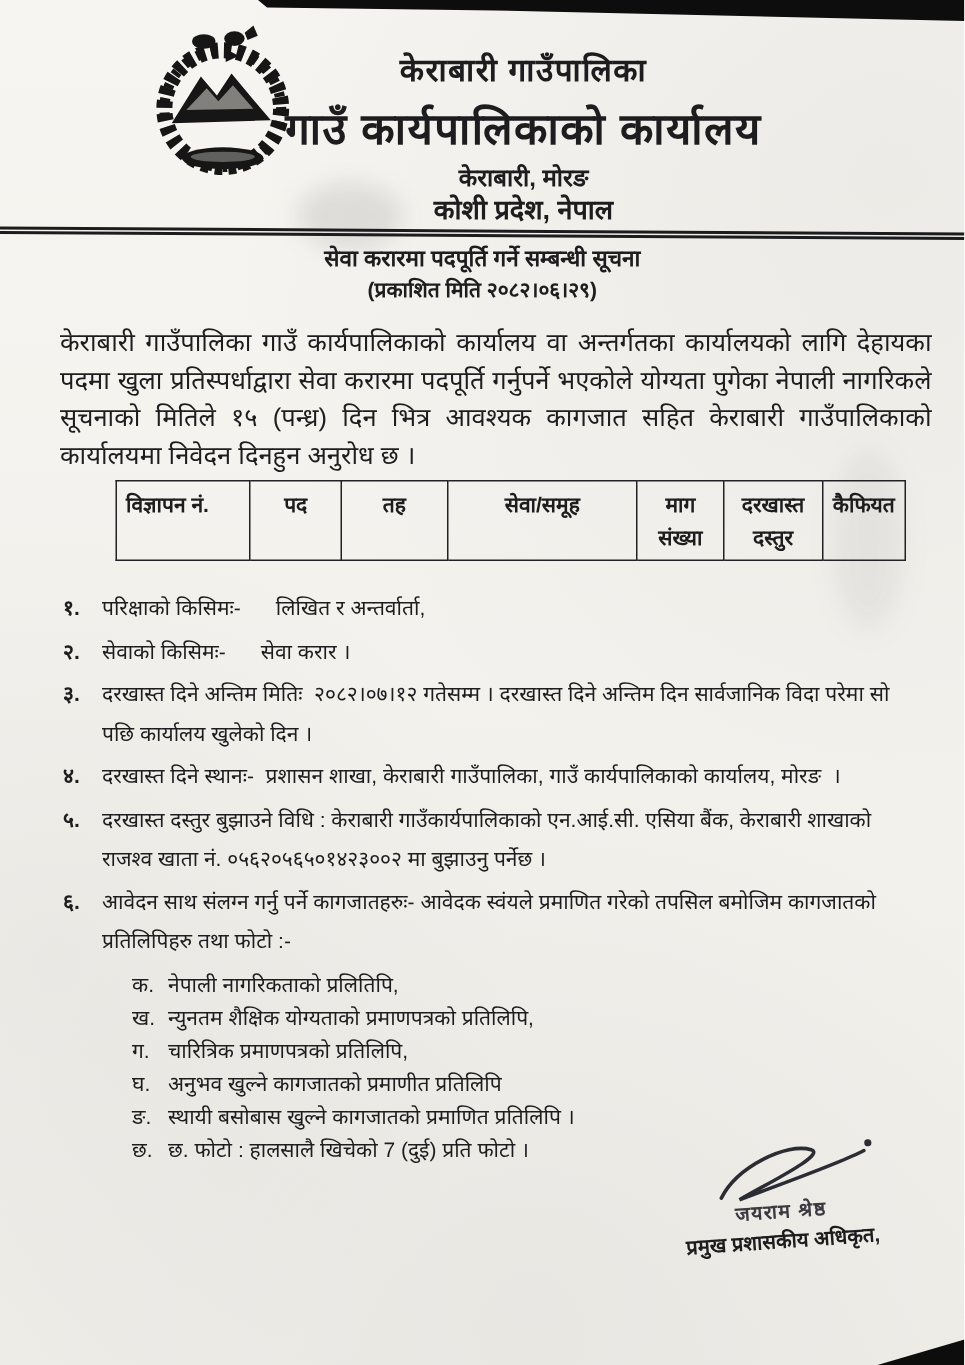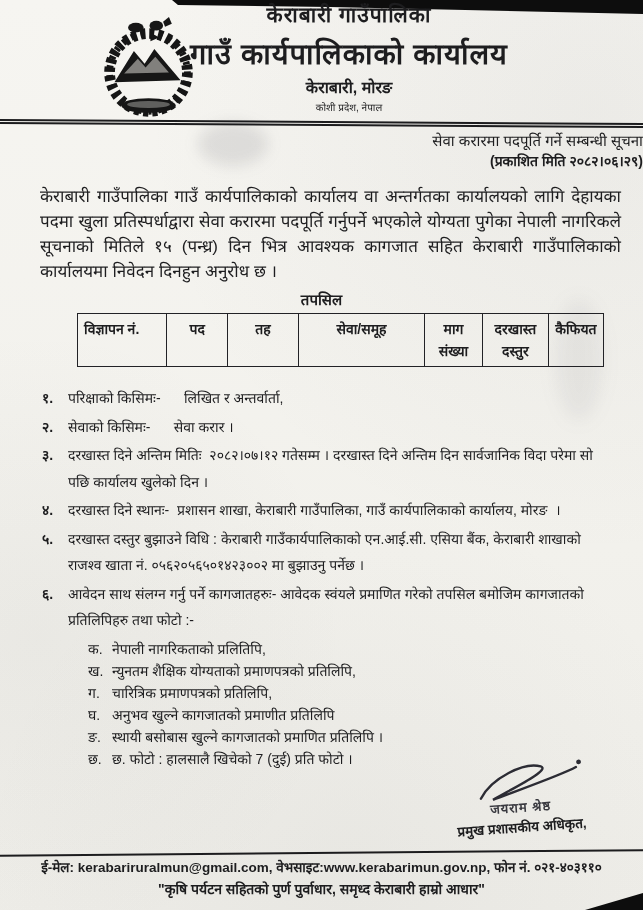--- a/index.html
+++ b/index.html
@@ -14,35 +14,35 @@
       radial-gradient(circle at 55% 95%, rgba(110,110,110,.05), transparent 40%),
       linear-gradient(180deg,#f6f5f1 0%,#f2f1ec 60%,#eeede8 100%);
   }
   .scan-bar-top { position:absolute; top:0; left:0; width:643px; height:16px; }
   .scan-corner-br { position:absolute; right:0; bottom:0; width:60px; height:20px; }
   .stamp-smudge { position:absolute; left:198px; top:122px; width:70px; height:44px;
     border-radius:50%; background:rgba(95,95,100,.14); filter:blur(7px); }
   .smudge2 { position:absolute; left:556px; top:300px; width:46px; height:120px;
     border-radius:50%; background:rgba(95,95,100,.08); filter:blur(9px); }
 
-  .content { position:relative; padding-top:0; }
+  .content { position:relative; padding-top:32px; }
 
   .emblem { position:absolute; left:95px; top:16px; width:107px; height:107px; filter:blur(.4px); }
 
   .hdr { text-align:center; padding-left:55px; }
   .hdr-muni { font-size:21px; font-weight:700; letter-spacing:1px; }
   .hdr-office { font-size:29px; font-weight:700; margin-top:5px; letter-spacing:1px;text-align:center; }
   .hdr-place { font-size:16px; font-weight:700; margin-top:6px; line-height:20px; }
-  .hdr-prov { font-size:10px; font-weight:400; line-height:20px; }
+  .hdr-prov { font-size:18px; font-weight:700; line-height:20px; }
 
   .double-rule { margin-top:3px; height:5px; border-top:2px solid #1c1c1e;
     border-bottom:2px solid #1c1c1e; transform:rotate(.35deg); }
 
-  .notice-title { text-align:right; font-size:15px; font-weight:400; margin-top:4px; line-height:21px; }
-  .published { text-align:right; font-size:14px; font-weight:700; line-height:20px; }
+  .notice-title { text-align:center; font-size:15px; font-weight:700; margin-top:4px; line-height:21px; }
+  .published { text-align:center; font-size:14px; font-weight:700; line-height:20px; }
 
   .intro { margin:13px 22px 0 40px; font-size:17px; line-height:25px;
     text-align:justify; white-space:pre-wrap; }
 
   .tbl-caption { text-align:center; font-size:15px; font-weight:700; margin-top:5px; }
   table { border-collapse:collapse; margin:4px 0 0 77px; width:527px;
     font-size:14px; table-layout:fixed; }
   th,td { border:1.6px solid #222226; padding:4px 6px; vertical-align:top;
     line-height:22px; font-weight:500; text-align:center; }
   th { font-weight:600; }
@@ -105,21 +105,20 @@
       <div class="hdr-prov">कोशी प्रदेश, नेपाल</div>
     </div>
 
     <div class="double-rule"></div>
 
     <div class="notice-title">सेवा करारमा पदपूर्ति गर्ने सम्बन्धी सूचना</div>
     <div class="published">(प्रकाशित मिति २०८२।०६।२९)</div>
 
     <div class="intro">केराबारी गाउँपालिका गाउँ कार्यपालिकाको कार्यालय वा अन्तर्गतका कार्यालयको लागि देहायका पदमा खुला प्रतिस्पर्धाद्वारा सेवा करारमा पदपूर्ति गर्नुपर्ने भएकोले योग्यता पुगेका नेपाली नागरिकले सूचनाको मितिले १५ (पन्ध्र) दिन भित्र आवश्यक कागजात सहित केराबारी गाउँपालिकाको कार्यालयमा निवेदन दिनहुन अनुरोध छ ।</div>
 
-    <div class="tbl-caption">तपसिल</div>
 
     <table>
       <colgroup>
           <col class="c1">
           <col class="c2">
           <col class="c3">
           <col class="c4">
           <col class="c5">
           <col class="c6">
           <col class="c7">
@@ -195,23 +194,18 @@
 
   <div class="sig">
     <svg width="120" height="42" viewBox="0 0 120 42">
       <path d="M6 34 C 18 14, 52 0, 68 6 C 78 10, 38 26, 18 36 C 44 28, 88 16, 103 9" fill="none" stroke="#2c2c34" stroke-width="2.4" stroke-linecap="round"></path>
       <circle cx="106" cy="4" r="2.4" fill="#2c2c34"></circle>
     </svg>
     <div class="sig-name">जयराम श्रेष्ठ</div>
     <div class="sig-title">प्रमुख प्रशासकीय अधिकृत,</div>
   </div>
 
-  <div class="footer">
-    <div class="footer-rule"></div>
-    <div class="footer-contact">ई-मेल: kerabariruralmun@gmail.com, वेभसाइट:www.kerabarimun.gov.np, फोन नं. ०२१-४०३११०</div>
-    <div class="footer-slogan">"कृषि पर्यटन सहितको पुर्ण पुर्वाधार, समृध्द केराबारी हाम्रो आधार"</div>
-  </div>
 
   <svg class="scan-corner-br" viewBox="0 0 60 20" preserveAspectRatio="none">
     <polygon points="2,20 60,3 60,20" fill="#0d0d0d"></polygon>
   </svg>
 
 </div>
 
 </body></html>

